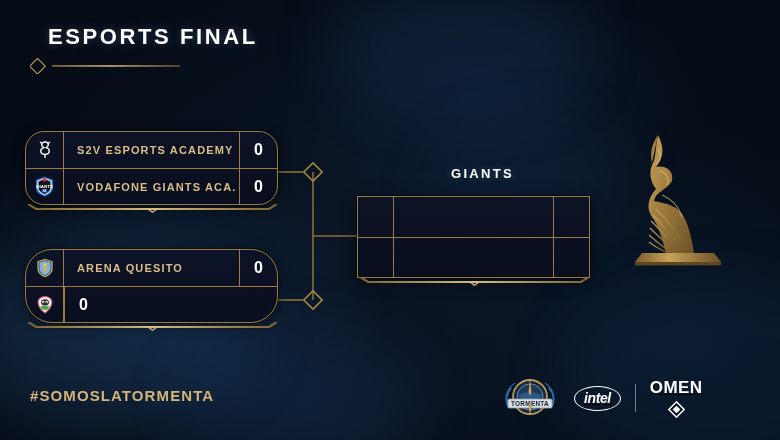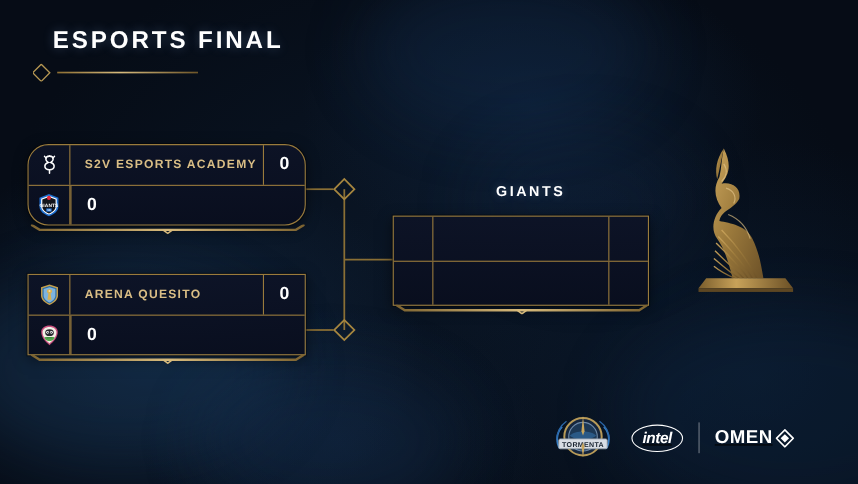--- a/index.html
+++ b/index.html
@@ -156,21 +156,21 @@
     border:1.6px solid #ffffff;
     border-radius:50%;
     padding:3px 9px 4px 9px;
     font-style:italic;
   }
   #omen-wordmark {
     color:#ffffff;
     font-size:17px;
     font-weight:bold;
     letter-spacing:0.4px;
-    display:flex; align-items:center; gap:3px;
+    display:flex; align-items:center; gap:3px;flex-direction:column;
   }
 </style>
 </head>
 <body>
 
 <div id="stage">
 
   <div class="cloud" style="left:-40px; top:250px; width:300px; height:170px; background:rgba(26,58,94,0.30);"></div>
   <div class="cloud" style="left:330px; top:-30px; width:260px; height:150px; background:rgba(20,48,82,0.26);"></div>
   <div class="cloud" style="left:560px; top:280px; width:320px; height:190px; background:rgba(16,42,74,0.26);"></div>
@@ -231,37 +231,38 @@
         <svg width="23" height="23" viewBox="0 0 24 24">
           <path d="M12 1.5 21 5v8.2c0 4.3-4.1 7.5-9 9.3-4.9-1.8-9-5-9-9.3V5z" fill="#1f6fd0"></path>
           <path d="M12 3.1 19.4 6v7.2c0 3.5-3.4 6.2-7.4 7.7-4-1.5-7.4-4.2-7.4-7.7V6z" fill="#ffffff"></path>
           <path d="M12 4.3 18.3 6.7v6.5c0 3-2.9 5.4-6.3 6.7-3.4-1.3-6.3-3.7-6.3-6.7V6.7z" fill="#12141c"></path>
           <circle cx="12" cy="5.1" r="1.9" fill="#e8253b"></circle>
           <text x="12" y="13.6" font-family="Liberation Sans, sans-serif" font-size="4.6" font-weight="bold" fill="#ffffff" text-anchor="middle" letter-spacing="0.1">GIANTS</text>
           <rect x="9.4" y="15.1" width="5.2" height="3.1" fill="#1f6fd0"></rect>
           <text x="12" y="17.6" font-family="Liberation Sans, sans-serif" font-size="2.7" font-weight="bold" fill="#ffffff" text-anchor="middle">18</text>
         </svg>
       </div>
+      <div class="cell-name">VODAFONE GIANTS ACA.</div>
       <div class="cell-score">0</div>
     </div>
 
     <svg class="match-foot" viewBox="0 0 249 9" preserveAspectRatio="none">
       <defs>
         <linearGradient id="footGrad1" x1="0" y1="0" x2="1" y2="0">
           <stop offset="0%" stop-color="#7d6330"></stop>
           <stop offset="50%" stop-color="#d7ba7c"></stop>
           <stop offset="100%" stop-color="#7d6330"></stop>
         </linearGradient>
       </defs>
       <path d="M0 0 L8 5 L241 5 L249 0" fill="none" stroke="url(#footGrad1)" stroke-width="2.2"></path>
       <path d="M120 5 L124.5 8.2 L129 5" fill="none" stroke="#d7ba7c" stroke-width="1.4"></path>
     </svg>
   </div>
 
-  <div class="match" id="match-semifinal-2" style="left:25px; top:249px; width:253px;">
+  <div class="match" id="match-semifinal-2" style="left:25px; top:249px; width:253px;border-radius:27px;">
 
     <div class="match-row">
       <div class="cell-logo">
         <svg width="22" height="22" viewBox="0 0 24 24">
           <path d="M12 1.8 20.4 4.6v8.1c0 4.4-4 7.6-8.4 9.4-4.4-1.8-8.4-5-8.4-9.4V4.6z" fill="#c9a14a"></path>
           <path d="M12 3.2 19 5.5v7.2c0 3.7-3.3 6.5-7 8-3.7-1.5-7-4.3-7-8V5.5z" fill="#2f6ea8"></path>
           <path d="M12 4.4 17.8 6.3v6.4c0 3.2-2.8 5.6-5.8 6.9-3-1.3-5.8-3.7-5.8-6.9V6.3z" fill="#7fb4dd"></path>
           <path d="M12 6.2c1.5 0 2.6 1 2.6 2.3 0 1.1-.7 1.8-1.5 2.2l.9 6.3h-4l.9-6.3c-.8-.4-1.5-1.1-1.5-2.2C9.4 7.2 10.5 6.2 12 6.2z" fill="#d9b050"></path>
           <circle cx="12" cy="8.3" r="1" fill="#f4e2a8"></circle>
         </svg>
@@ -345,20 +346,21 @@
       <path d="M28 103 C36 111 46 120 54 128"></path>
       <path d="M27 110 C34 116 42 123 50 128"></path>
       <path d="M27 117 C32 121 39 125 46 128"></path>
     </g>
 
     <path d="M20 128 L92 128 L99 137 L13 137 Z" fill="url(#goldBase)"></path>
     <rect x="13" y="137" width="86" height="3.4" fill="#5d4622"></rect>
   </svg>
 
 
+  <div id="hashtag">#SOMOSLATORMENTA</div>
 
   <div id="sponsors">
     <div class="sponsor">
       <svg width="60" height="52" viewBox="0 0 60 52">
         <g opacity="0.9">
           <path d="M11 16 C6 21 5 30 9 36" fill="none" stroke="#3b8ad6" stroke-width="1.6"></path>
           <path d="M49 16 C54 21 55 30 51 36" fill="none" stroke="#3b8ad6" stroke-width="1.6"></path>
           <path d="M15 11 C9 15 6 22 6 28" fill="none" stroke="#2f6fb5" stroke-width="1.2"></path>
           <path d="M45 11 C51 15 54 22 54 28" fill="none" stroke="#2f6fb5" stroke-width="1.2"></path>
         </g>

